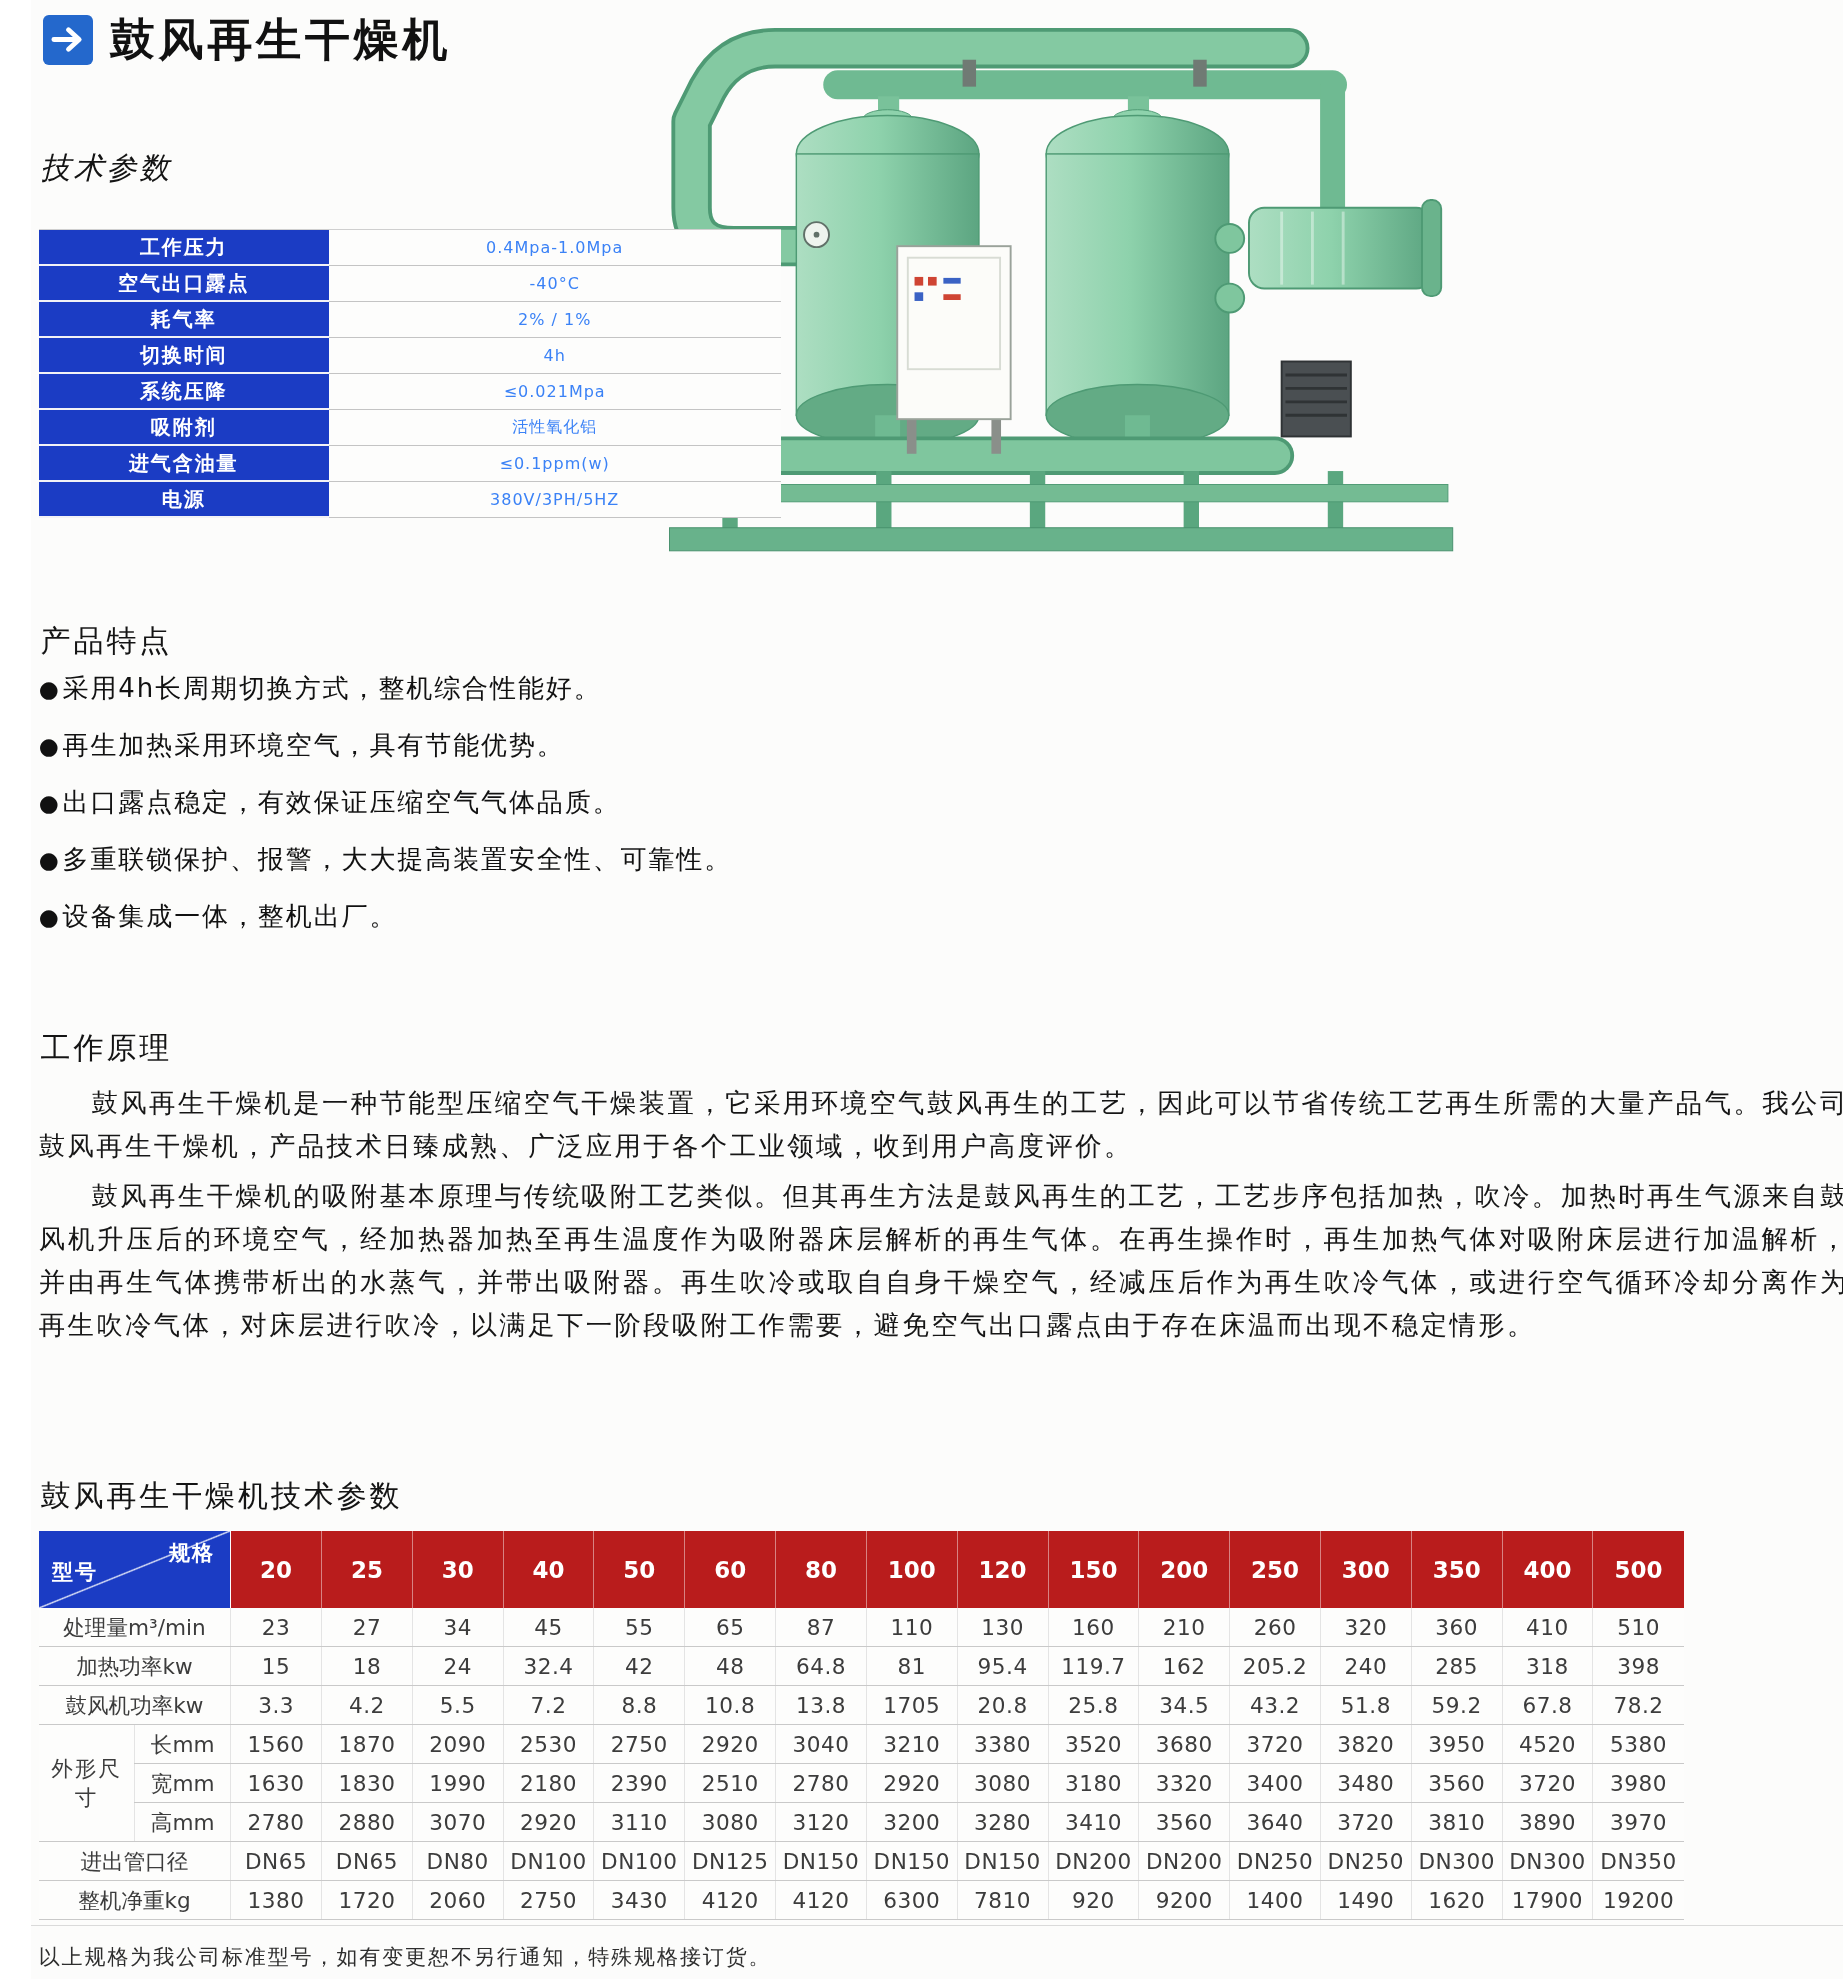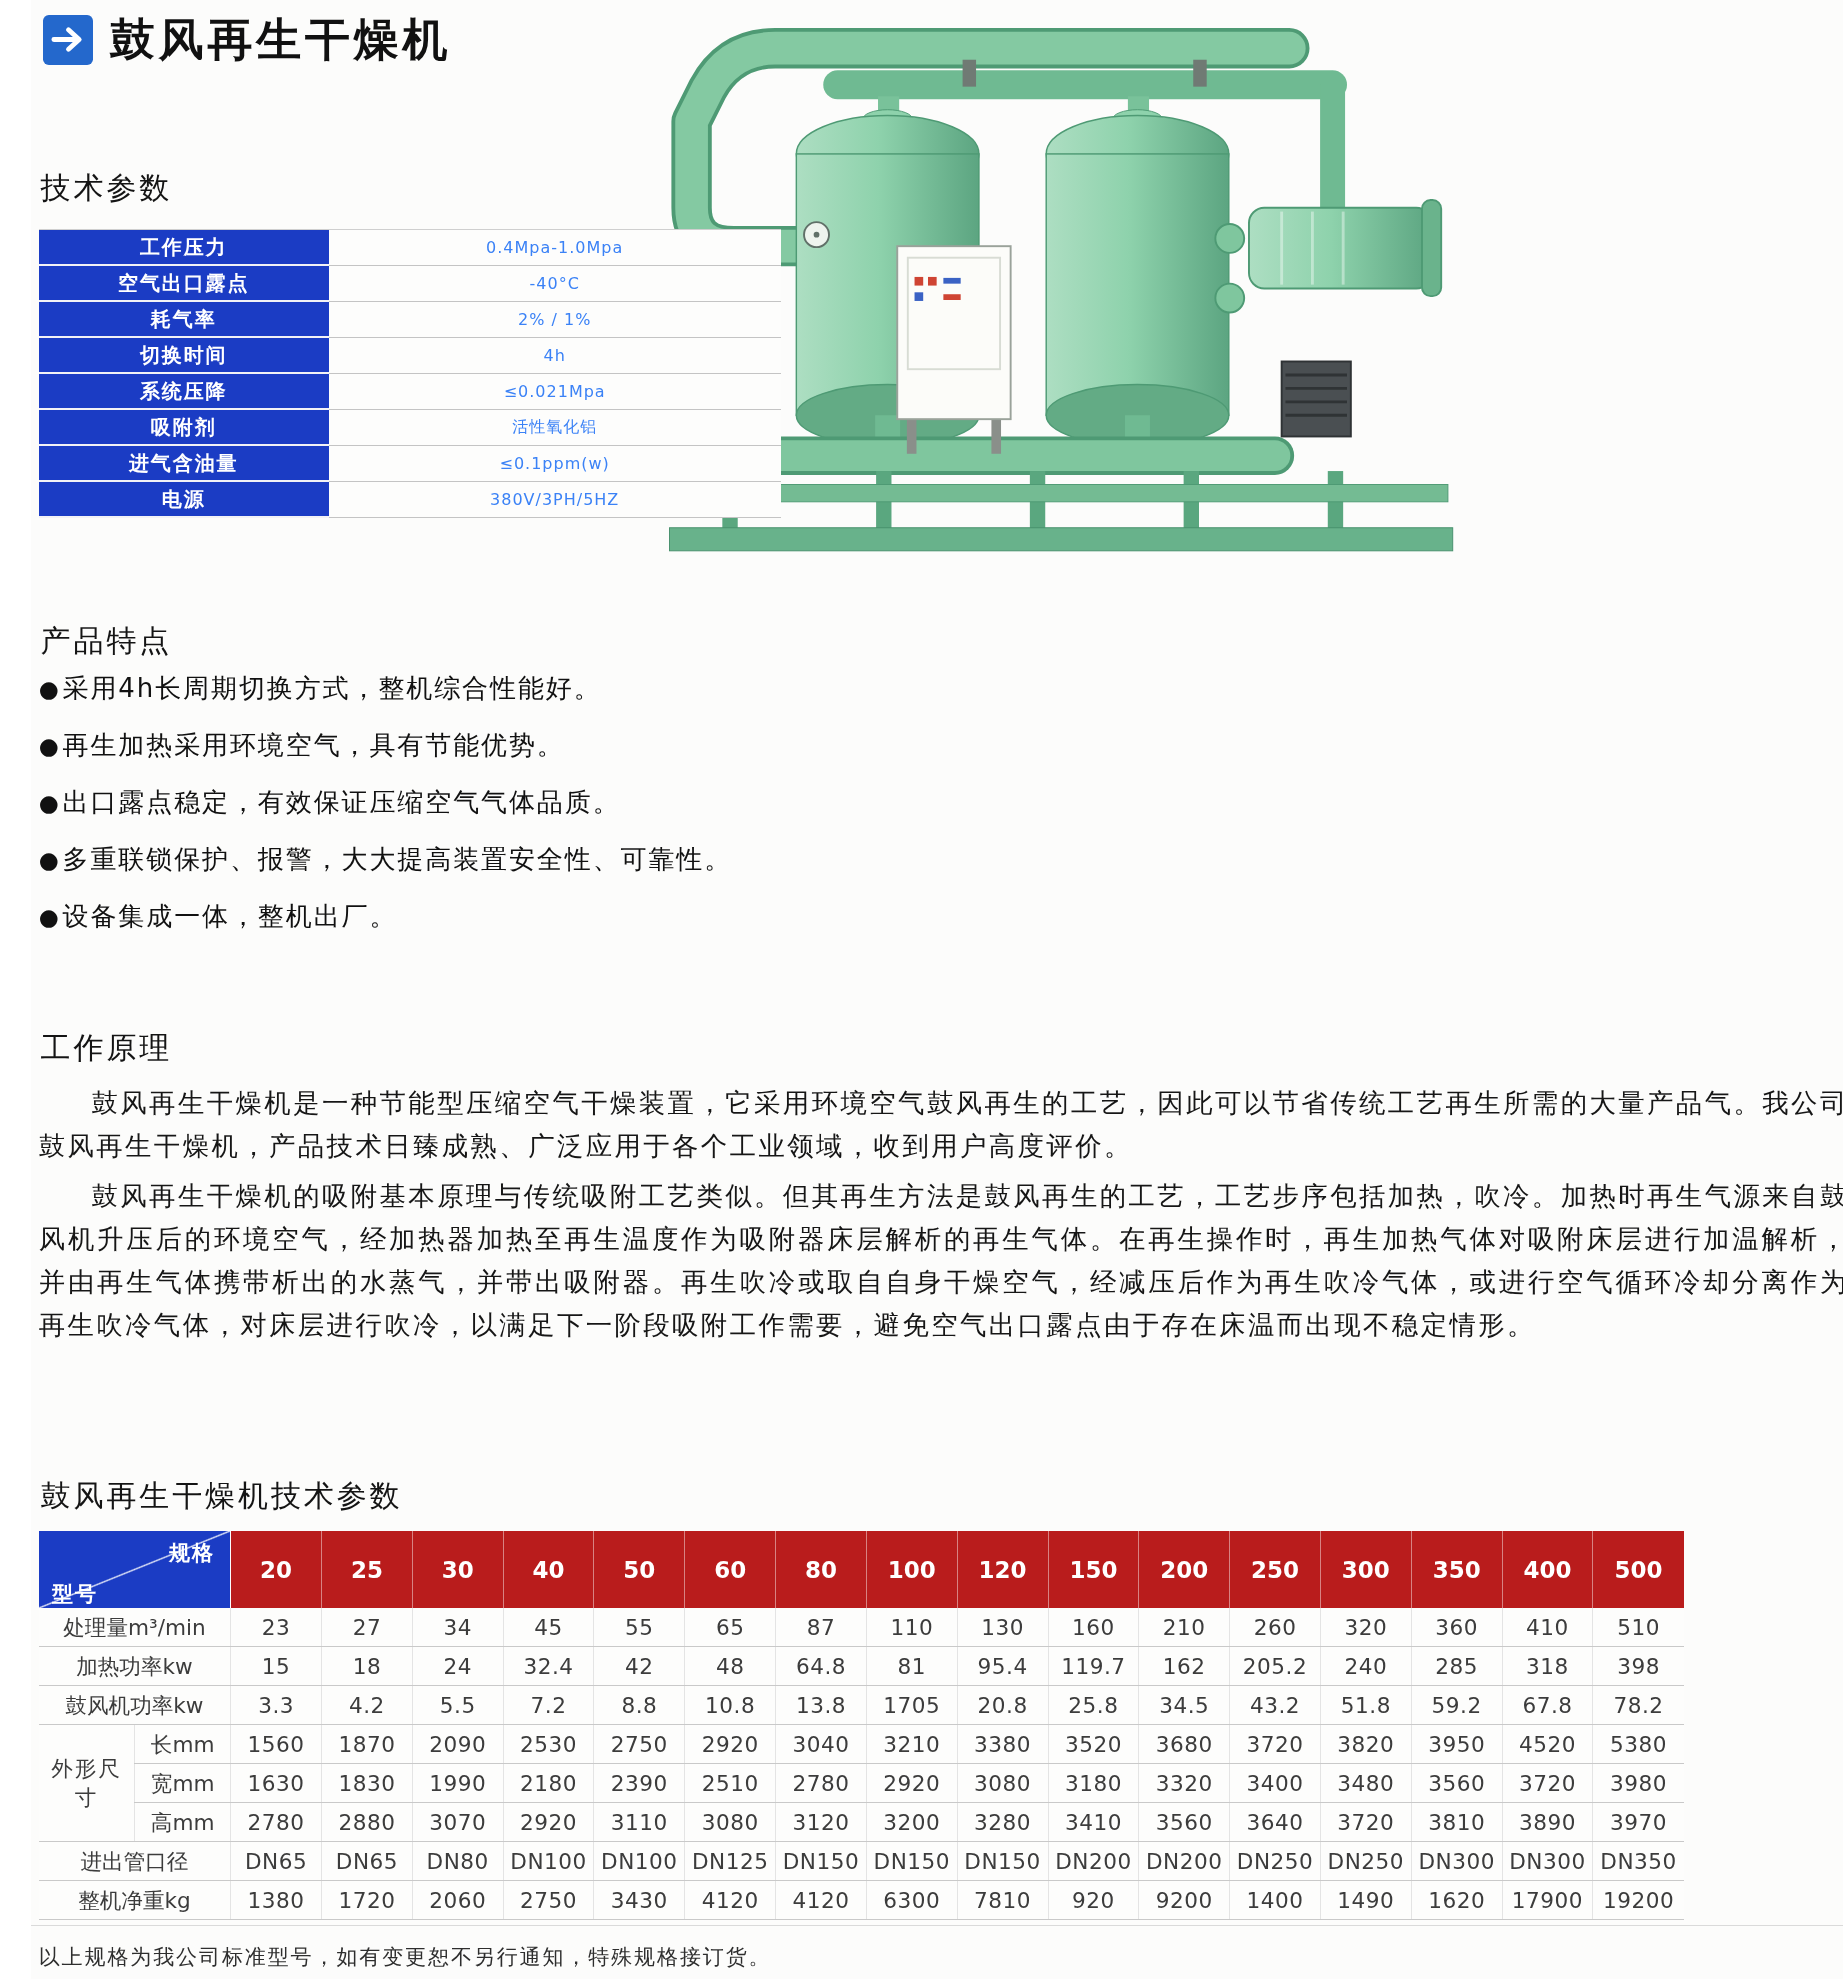--- a/index.html
+++ b/index.html
@@ -47,21 +47,21 @@
     text-align:center;vertical-align:middle;
   }
   .spec-table thead th + th{border-left:1px solid rgba(255,255,255,.45);}
   .spec-table thead th.corner{
     position:relative;
     background:
       linear-gradient(to bottom right, rgba(0,0,0,0) calc(50% - 1.4px), rgba(255,255,255,.85) 50%, rgba(0,0,0,0) calc(50% + 1.4px)),
       #1b3cc4;
   }
   .corner-top{position:absolute;top:7.7px;right:15.4px;font-size:21px;letter-spacing:1.9px;}
-  .corner-bottom{position:absolute;bottom:0;left:13.4px;font-size:21px;letter-spacing:1.9px;}
+  .corner-bottom{position:absolute;bottom:22px;left:13.4px;font-size:21px;letter-spacing:1.9px;}
   .spec-table tbody th,.spec-table tbody td{
     height:36px;background:#fdfdfc;border-bottom:1px solid #c9c9c9;
     font-size:21.6px;font-weight:normal;color:#3c3c3c;text-align:center;vertical-align:middle;
   }
   .spec-table tbody td{border-left:1px solid #e4e4e4;letter-spacing:0.5px;}
   .spec-table tbody th.sublabel{border-left:1px solid #e4e4e4;}
   .spec-table tbody th.grouplabel{letter-spacing:1.9px;}
   
   .footer-rule{position:absolute;top:1925px;left:0;width:1844px;border-top:1.9px solid #dadada;}
   .footer-note{position:absolute;top:1943px;left:7.7px;font-size:21px;letter-spacing:1.9px;color:#2e2e2e;}
@@ -154,21 +154,21 @@
         <rect x="263" y="264" width="96" height="116" fill="none" stroke="#d8dcd4" stroke-width="2"></rect>
         <rect x="270" y="284" width="9" height="9" fill="#cf4433"></rect>
         <rect x="284" y="284" width="9" height="9" fill="#cf4433"></rect>
         <rect x="270" y="300" width="9" height="9" fill="#3a62c4"></rect>
         <rect x="300" y="285" width="18" height="6" fill="#3a62c4"></rect>
         <rect x="300" y="302" width="18" height="6" fill="#cf4433"></rect>
       </g>
     </svg>
   </div>
 
-  <div class="section-heading" style="top:168px;">技术参数</div>
+  <div class="section-heading" style="top:148px;font-style:italic;">技术参数</div>
   <table class="tech-table">
     <tbody>
         <tr>
           <th>工作压力</th>
           <td>0.4Mpa-1.0Mpa</td>
         </tr>
         <tr>
           <th>空气出口露点</th>
           <td>-40°C</td>
         </tr>

